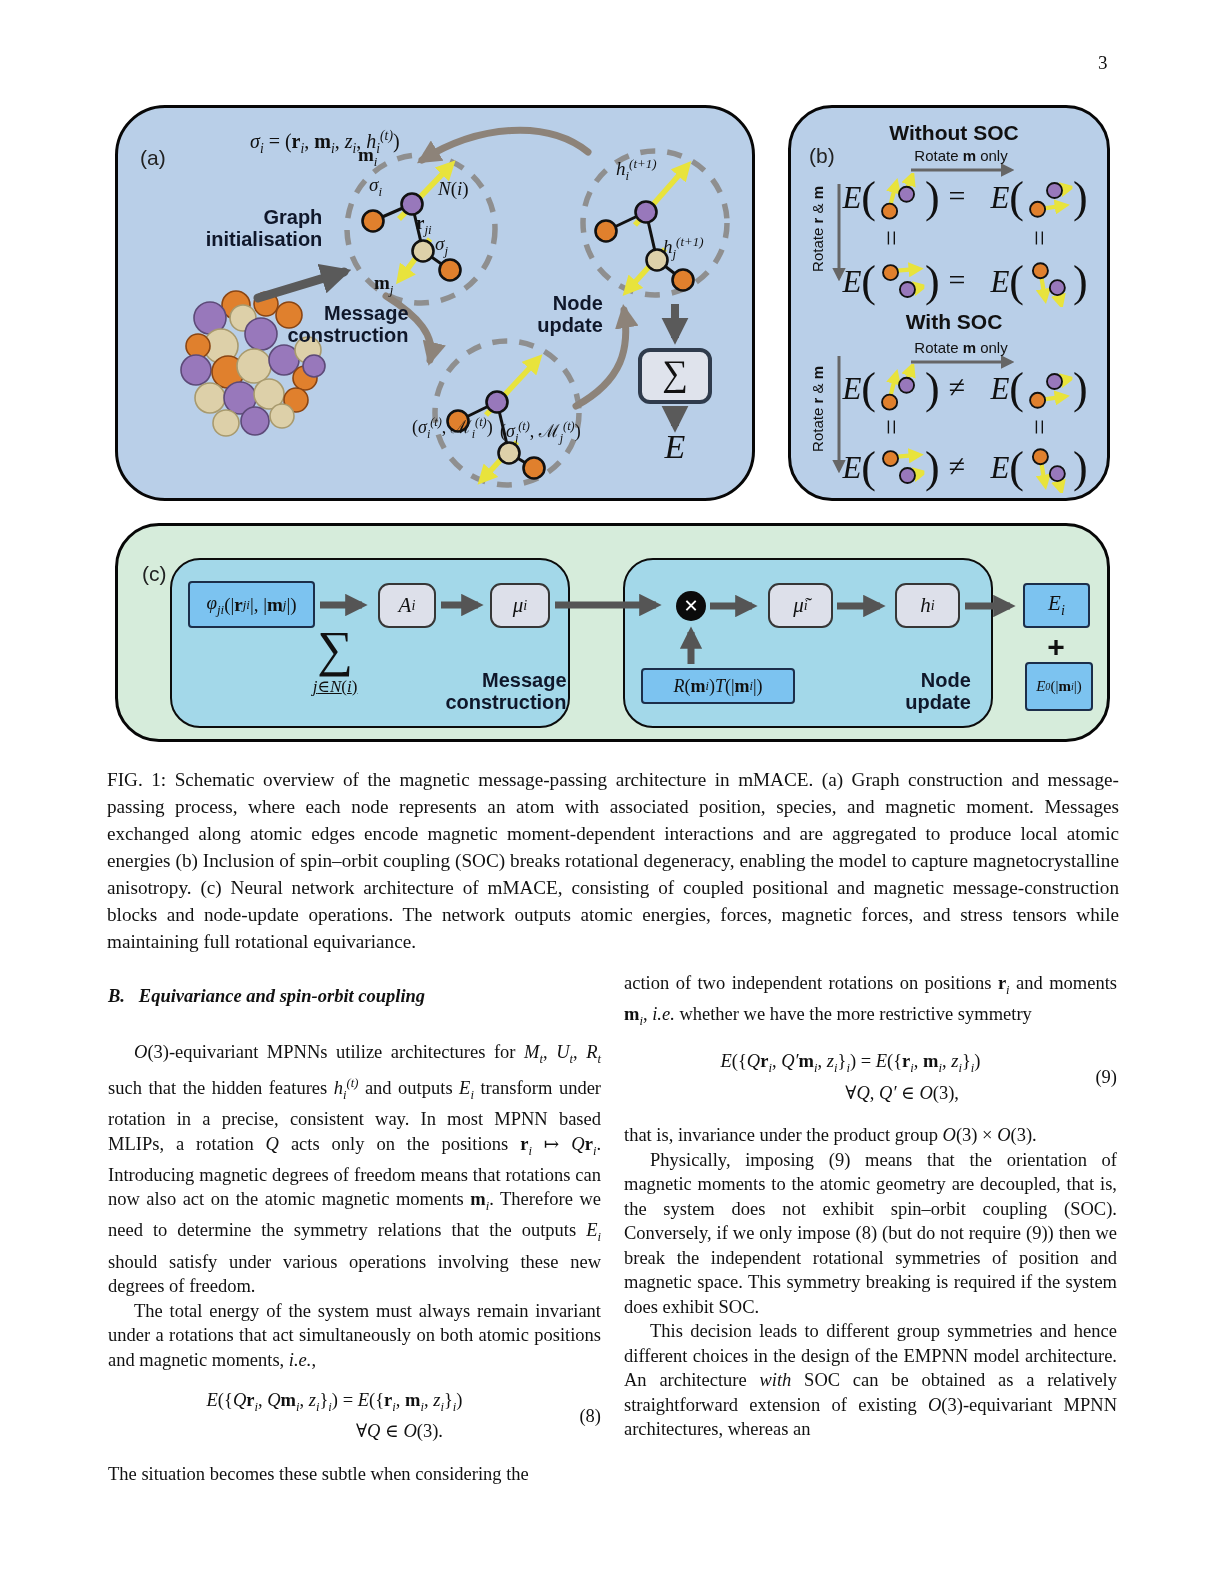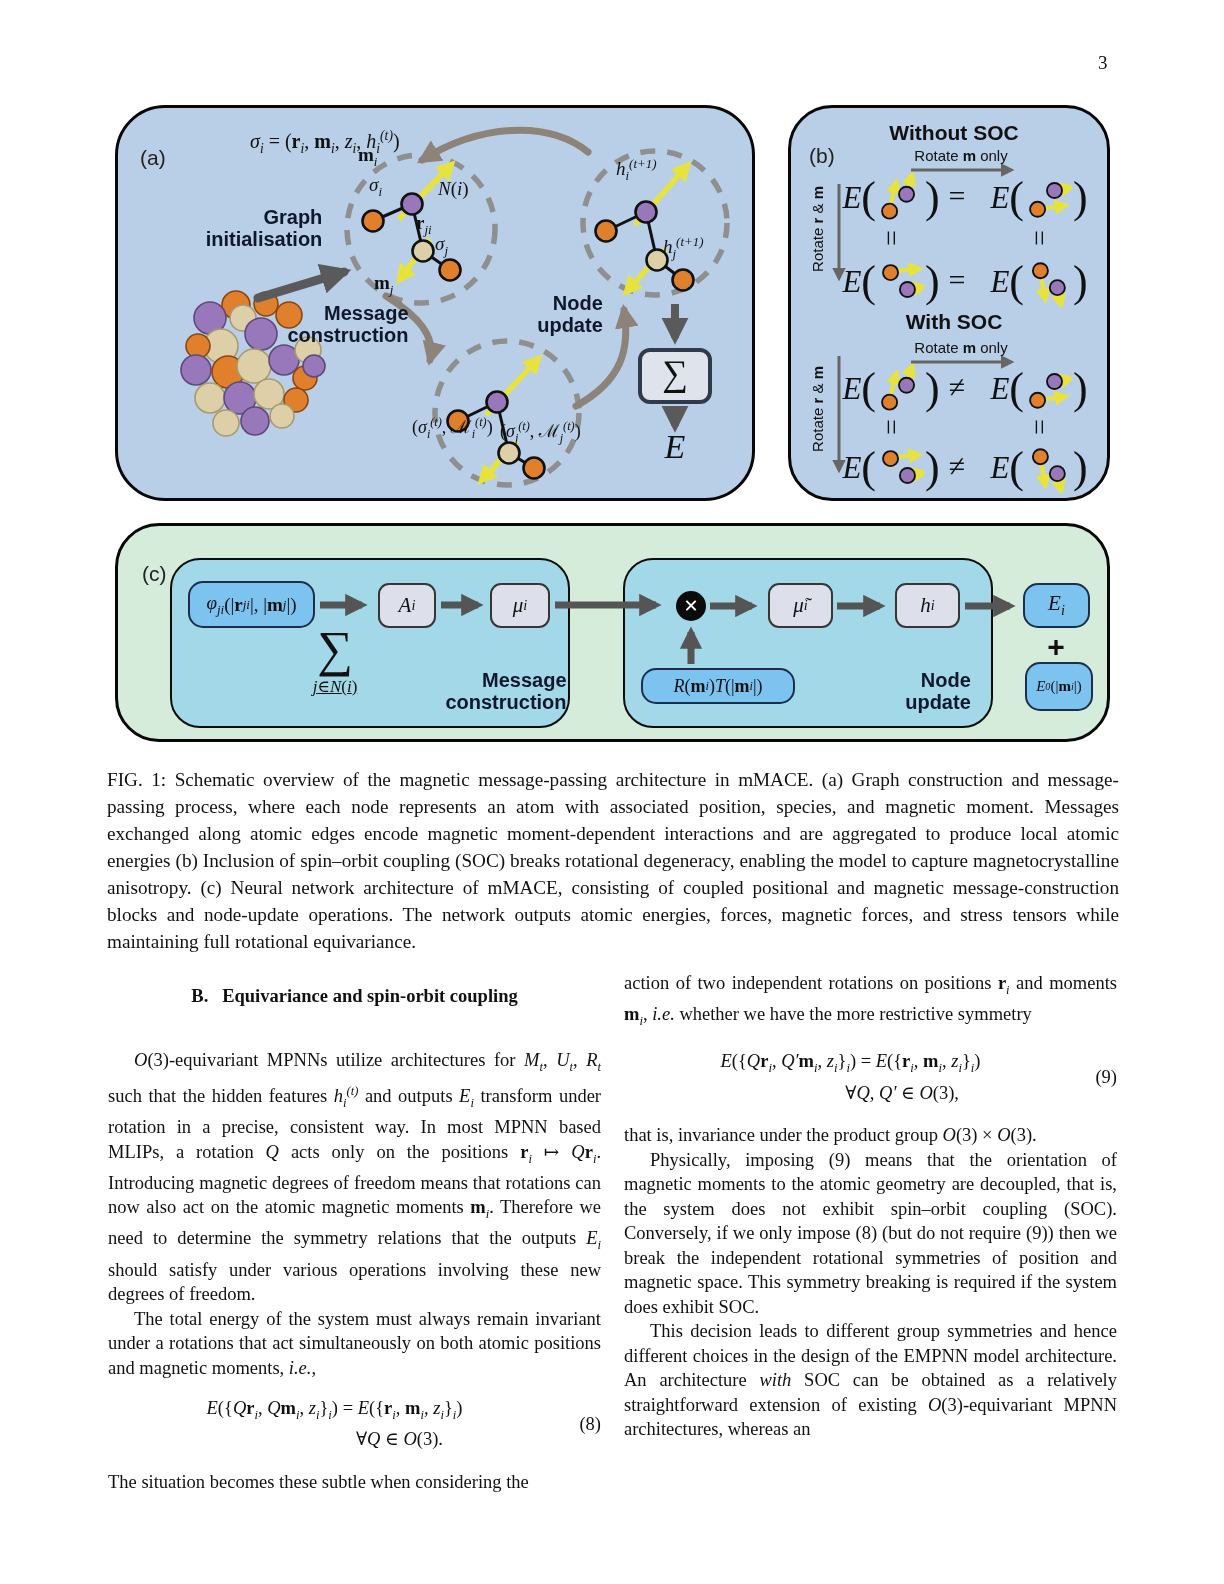--- a/index.html
+++ b/index.html
@@ -32,38 +32,38 @@
   .eterm{position:absolute;transform:translate(-50%,-50%);display:flex;align-items:center;white-space:nowrap;}
   .eE{font-style:italic;font-size:31px;}
   .epar{font-size:44px;font-weight:400;line-height:1;}
   .esym{position:absolute;transform:translate(-50%,-50%);font-size:30px;}
   .veq{position:absolute;transform:translate(-50%,-50%) rotate(90deg);font-size:28px;}
   .pairsvg{width:47px;height:50px;margin:0 1px;}
   
   .cbox{position:absolute;box-sizing:border-box;display:flex;align-items:center;justify-content:center;
         text-align:center;}
   .cyanbox{background:#a3d8e9;border:2.6px solid #0c0c0c;border-radius:30px;}
-  .bluebox{background:#7cc3f0;border:2.4px solid #1c2e4a;border-radius:15px;font-size:19px;}
+  .bluebox{background:#7cc3f0;border:2.4px solid #1c2e4a;border-radius:4px;font-size:19px;}
   .graybox{background:#dde0ea;border:2.4px solid #363636;border-radius:11px;font-size:21px;font-style:italic;}
   .otimes{position:absolute;width:30px;height:30px;border-radius:50%;background:#0b0b0b;color:#fff;
           text-align:center;line-height:30px;font-family:"Liberation Sans","DejaVu Sans",sans-serif;
           font-weight:bold;font-size:18px;transform:translate(-50%,-50%);}
   .csum{position:absolute;transform:translateX(-50%);font-size:50px;line-height:1;}
   .csub{position:absolute;transform:translateX(-50%);font-size:17px;}
   .cplus{position:absolute;transform:translate(-50%,-50%);font-size:30px;font-weight:bold;
          font-family:"Liberation Sans","DejaVu Sans",sans-serif;}
   
   .caption{position:absolute;left:107px;top:766px;width:1012px;font-size:19.2px;line-height:27px;
            text-align:justify;}
   .col{position:absolute;width:493px;font-size:18.5px;line-height:24.5px;text-align:justify;}
   .colL{left:108px;top:984px;}
   .colR{left:624px;top:971px;}
   .col p{margin:0;text-indent:26px;}
   .col p.noind{text-indent:0;}
-  .heading{text-align:center;font-weight:bold;font-size:18.5px;margin:0 0 39px 0;}
+  .heading{font-weight:bold;font-size:18.5px;margin:0 0 31px 0;font-style:italic;}
   .eq{display:flex;align-items:center;margin:16px 0 18px 0;}
   .eqbody{flex:1;}
   .eql1{text-align:center;}
   .eql2{text-align:right;padding-right:118px;}
   .eqnum{width:40px;text-align:right;}
 </style>
 </head>
 <body>
 
 <div class="page">

